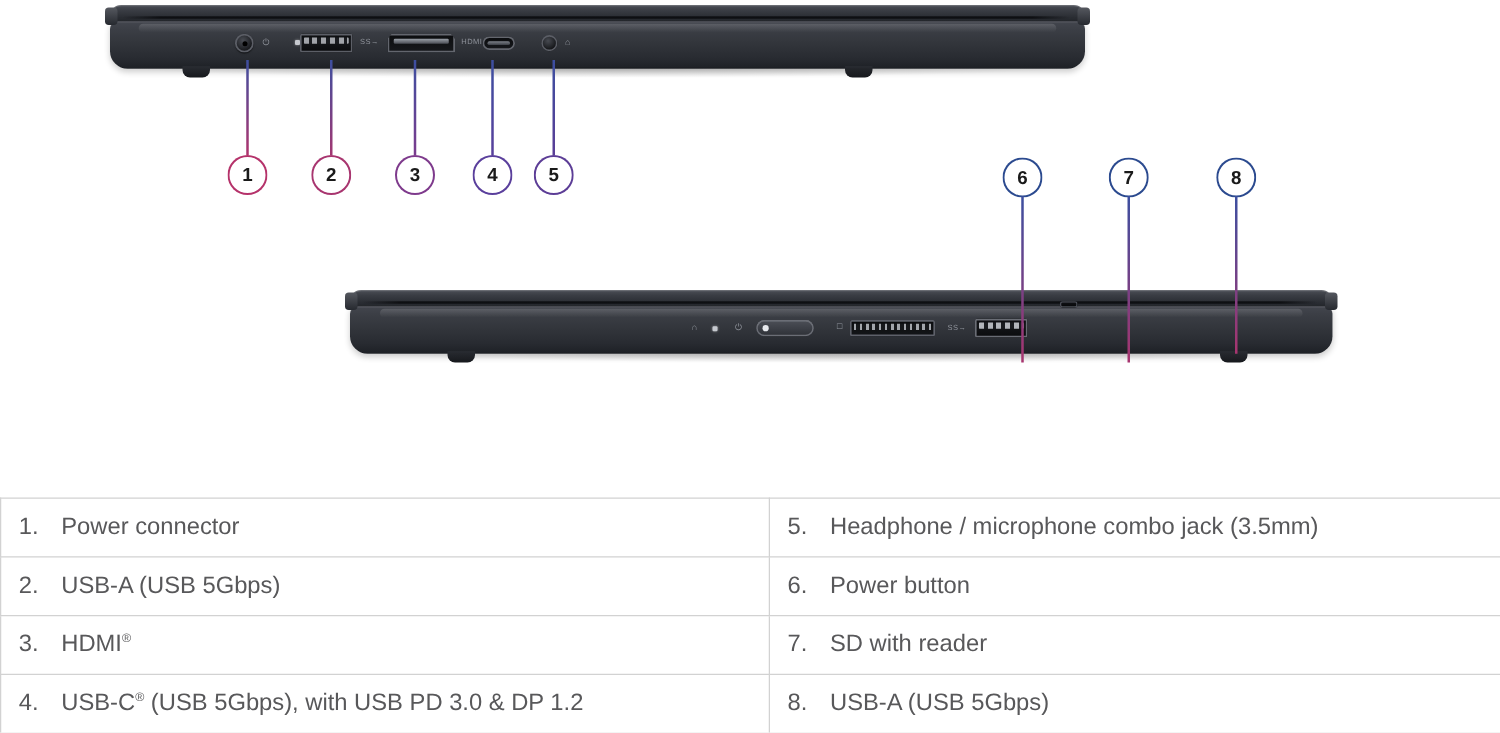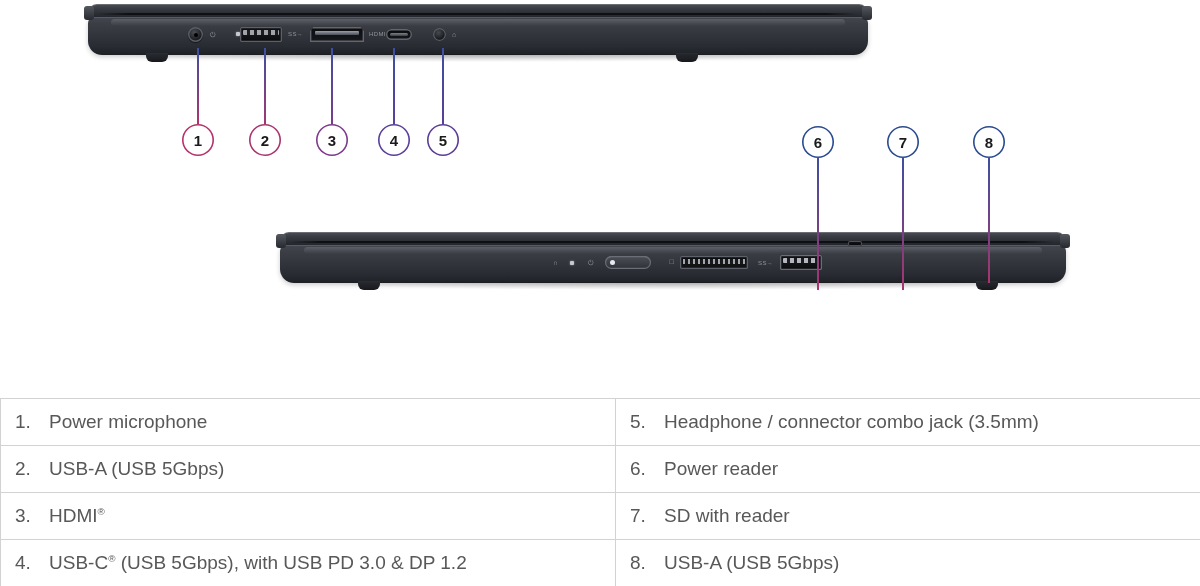--- a/index.html
+++ b/index.html
@@ -276,32 +276,32 @@
     </div>
     <div class="cline" style="top:31px;height:126px;background:linear-gradient(180deg,#3d4fa0,#a8356f);"></div>
   </div>
 
 </div>
 
 <table id="spec-table">
   <tbody>
     <tr>
       <td style="width:600px;">
-        <span class="num">1.</span><span>Power microphone</span>
+        <span class="num">1.</span><span>Power connector</span>
       </td>
       <td style="width:600px;">
-        <span class="num">5.</span><span>Headphone / connector combo jack (3.5mm)</span>
+        <span class="num">5.</span><span>Headphone / microphone combo jack (3.5mm)</span>
       </td>
     </tr>
     <tr>
       <td>
         <span class="num">2.</span><span>USB-A (USB 5Gbps)</span>
       </td>
       <td>
-        <span class="num">6.</span><span>Power reader</span>
+        <span class="num">6.</span><span>Power button</span>
       </td>
     </tr>
     <tr>
       <td>
         <span class="num">3.</span><span>HDMI</span><sup>®</sup>
       </td>
       <td>
         <span class="num">7.</span><span>SD with reader</span>
       </td>
     </tr>

